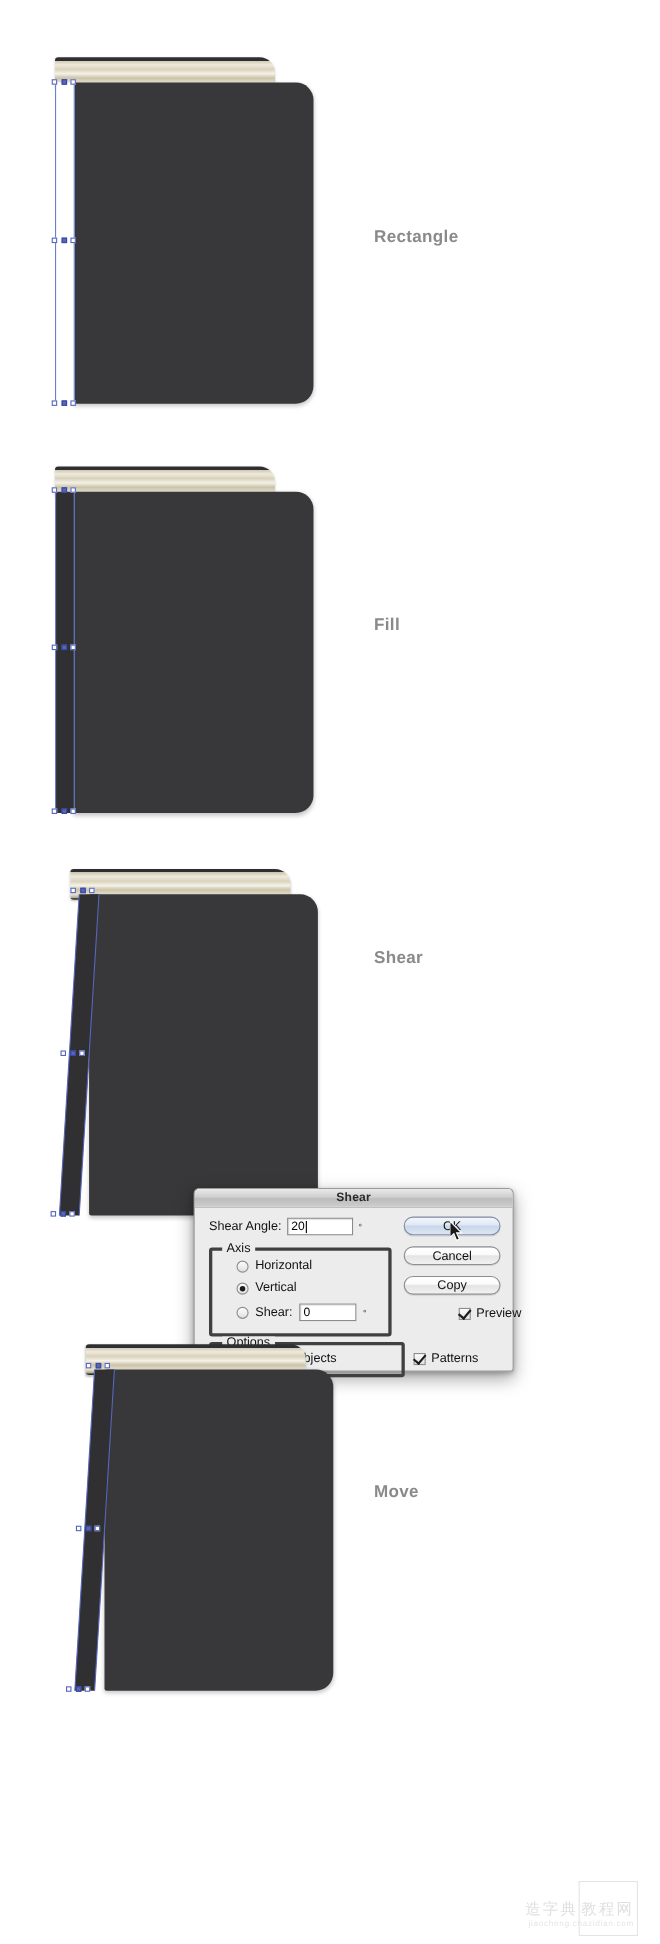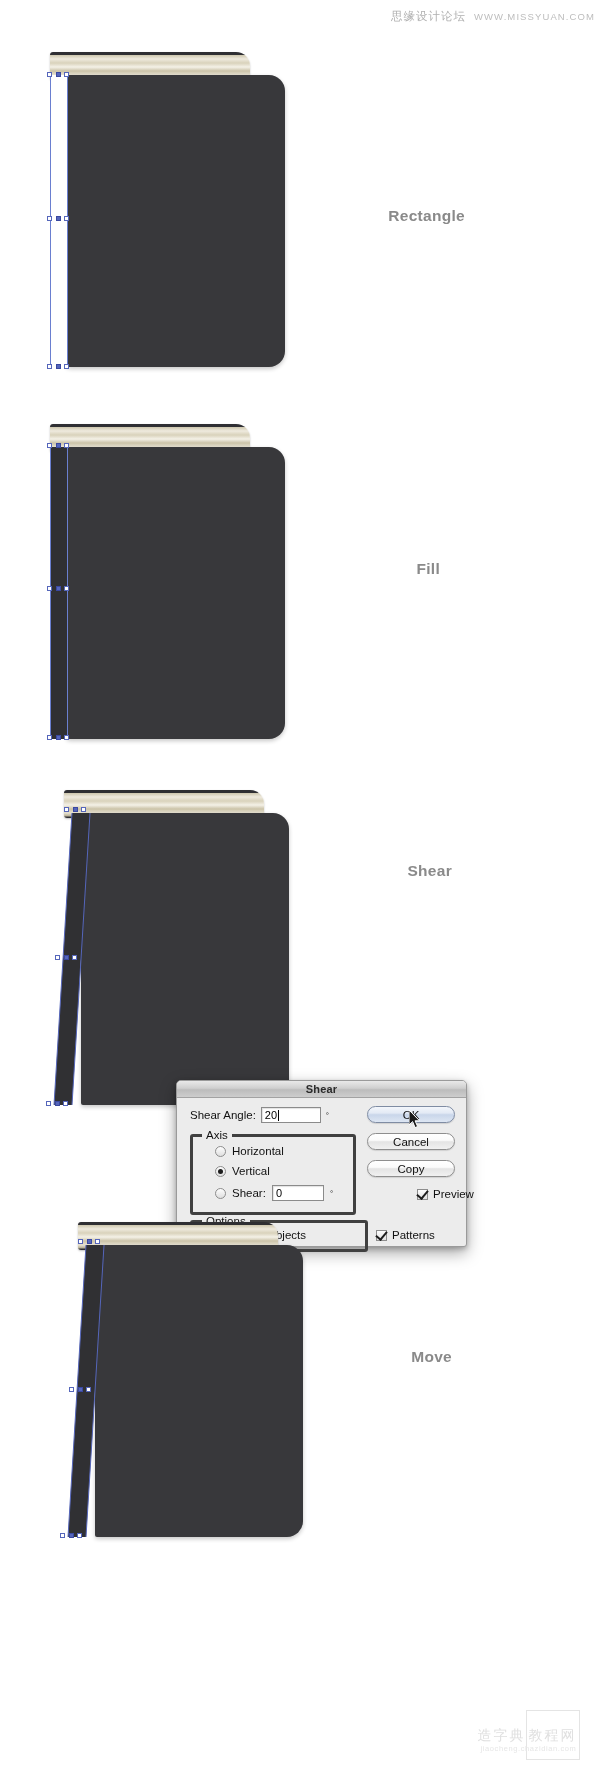--- a/index.html
+++ b/index.html
@@ -31,21 +31,21 @@
   .wm-bot .row2{font-size:7.5px;letter-spacing:0.6px;color:#e6e6e6;margin-top:3px;}
 
   
   .step-label{
     position:absolute;
     color:#8a8a8a;
     font-weight:bold;
     font-size:15.5px;
     letter-spacing:0.3px;
     white-space:nowrap;
-    text-align:right;
+    text-align:left;
   }
 
   
   .book{position:absolute;}
   .book .pages{
     position:absolute;left:0;top:0;
     border-radius:3px 14px 3px 3px;
     background:linear-gradient(180deg,
         #2f2f33 0px, #2f2f33 3px,
         #cdc6ad 3px, #efeade 7px,
@@ -177,24 +177,20 @@
   .cursor{
     position:absolute;left:232px;top:12px;
     width:13px;height:19px;pointer-events:none;
   }
 </style>
 </head>
 <body>
 
 <div class="stage">
 
-  <div class="wm-top">
-    <span class="cn">思缘设计论坛</span>
-    <span class="url">WWW.MISSYUAN.COM</span>
-  </div>
 
   <div class="book" style="left:50px;top:52px;width:235px;height:315px;">
     <div class="pages" style="left:0;top:0;width:200px;height:28px;"></div>
     <div class="cover" style="left:17px;top:23px;width:218px;height:292px;"></div>
     <div class="spine" style="left:0;top:23px;width:18px;height:292px;background:#ffffff;"></div>
   </div>
 
   <div>
     <div class="sel-line v" style="left:50px;top:75px;height:293px;"></div>
     <div class="sel-line v" style="left:67px;top:75px;height:293px;"></div>
@@ -221,21 +217,21 @@
     <div class="anchor" style="left:47px;top:443px;"></div>
     <div class="anchor filled" style="left:56px;top:443px;"></div>
     <div class="anchor" style="left:64px;top:443px;"></div>
     <div class="anchor" style="left:47px;top:586px;"></div>
     <div class="anchor filled" style="left:56px;top:586px;"></div>
     <div class="anchor" style="left:64px;top:586px;"></div>
     <div class="anchor" style="left:47px;top:735px;"></div>
     <div class="anchor filled" style="left:56px;top:735px;"></div>
     <div class="anchor" style="left:64px;top:735px;"></div>
   </div>
-  <div class="step-label" style="left:328px;top:560px;width:112px;">Fill</div>
+  <div class="step-label" style="left:340px;top:560px;width:112px;">Fill</div>
 
   <div class="book" style="left:50px;top:790px;width:240px;height:320px;">
     <div class="pages" style="left:14px;top:0;width:200px;height:28px;"></div>
     <div class="cover" style="left:31px;top:23px;width:208px;height:292px;"></div>
     <svg width="240" height="320" style="position:absolute;left:0;top:0;overflow:visible;">
       <polygon points="22,23 40,23 22,315 4,315" fill="#303033"></polygon>
     </svg>
   </div>
   <div>
     <svg width="120" height="330" style="position:absolute;left:44px;top:805px;overflow:visible;">

